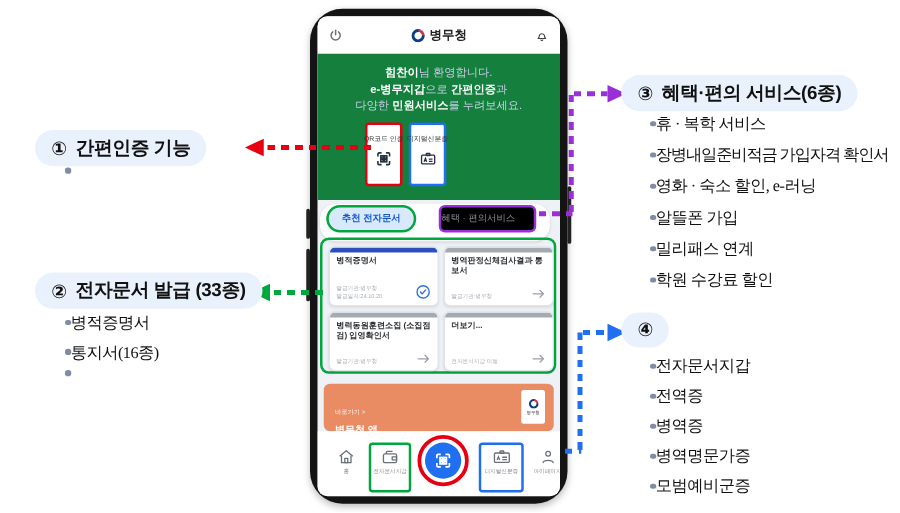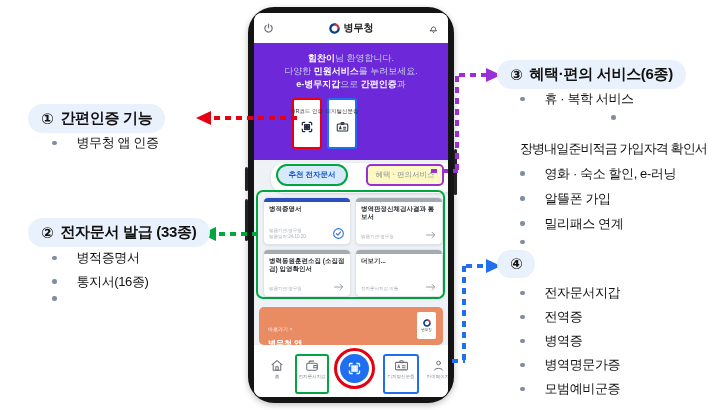--- a/index.html
+++ b/index.html
@@ -7,37 +7,37 @@
          font-family:"Liberation Sans","DejaVu Sans",sans-serif;color:#151515;}
   
   .phone{position:absolute;left:248px;top:7px;width:206px;height:396px;background:#141414;
          border-radius:26px;box-shadow:0 2px 6px rgba(0,0,0,.25);}
   .sidebtn{position:absolute;background:#222;border-radius:2px;}
   .screen{position:absolute;left:6px;top:6px;right:6px;bottom:6px;background:#eef1f5;
           border-radius:8px;overflow:hidden;}
   .p-header{position:absolute;left:0;top:0;width:100%;height:30px;background:#fff;
             display:flex;align-items:center;justify-content:space-between;padding:0 9px;box-sizing:border-box;}
   .p-brand{display:flex;align-items:center;gap:4px;font-size:10px;font-weight:bold;color:#222;}
-  .p-banner{position:absolute;left:0;top:30px;width:100%;height:117px;background:#6d28d9;}
+  .p-banner{position:absolute;left:0;top:30px;width:100%;height:117px;background:#15803d;}
   .b-lines{padding-top:9px;text-align:center;font-size:9px;line-height:13px;color:#c7cfe8;}
   .b-lines b{color:#ffffff;}
   .qcard{position:absolute;width:30px;height:51px;background:#fff;border-radius:3px;top:55px;
          display:flex;flex-direction:column;align-items:center;box-sizing:border-box;}
   .qcard .ql{font-size:5.5px;color:#333;margin-top:8px;white-space:nowrap;}
   .qcard .qi{margin-top:5px;}
   .hl-red{border:2.5px solid #e60012;}
   .hl-blue{border:2.5px solid #1f6ff0;}
-  .p-tabpill{position:absolute;left:17px;top:150px;width:184px;height:30px;background:#fff;
+  .p-tabpill{position:absolute;left:2px;top:150px;width:184px;height:30px;background:#fff;
              border-radius:13px;box-shadow:0 1px 3px rgba(0,0,0,.12);}
   .tab1{position:absolute;left:5px;top:1px;width:72px;height:22px;border:2.5px solid #00a63e;
         border-radius:11px;background:#d9e9fc;color:#1357c8;font-weight:bold;font-size:7.5px;
         display:flex;align-items:center;justify-content:center;box-sizing:border-box;}
   .tab2{position:absolute;left:95px;top:1px;width:78px;height:22px;border:2.5px solid #9b2fd6;
-        border-radius:5px;background:#fef9c3;color:#8a8f98;font-size:7.5px;
-        display:flex;align-items:center;justify-content:center;box-sizing:border-box;}
+        border-radius:5px;background:#000000;color:#8a8f98;font-size:7.5px;
+        display:flex;align-items:center;justify-content:flex-start;box-sizing:border-box;}
   .p-docs{position:absolute;left:2px;top:177px;width:189px;height:109px;border:2.5px solid #00a63e;
           border-radius:7px;box-sizing:border-box;}
   .dcard{position:absolute;width:86px;height:46px;background:#fff;border:1px solid #e0e4e9;
          border-radius:5px;overflow:hidden;box-shadow:0 1px 2px rgba(0,0,0,.08);}
   .dbar{position:absolute;left:0;top:0;width:100%;height:4px;}
   .dtitle{margin:7px 5px 0;font-size:6.5px;line-height:8px;font-weight:bold;color:#2b2f33;}
   .dmeta{position:absolute;left:5px;bottom:4px;font-size:4.5px;line-height:6px;color:#a9aeb6;}
   .dic{position:absolute;right:5px;bottom:4px;}
   .p-app{position:absolute;left:5px;top:294px;width:184px;height:38px;background:#e98b63;border-radius:5px;}
   .a-title{position:absolute;left:9px;top:7px;font-size:8px;font-weight:bold;color:#fff;margin-top:24px;}
@@ -50,21 +50,21 @@
   .nav-item .nl{display:block;font-size:4.5px;color:#8a8f98;margin-top:2px;white-space:nowrap;}
   .nav-box-green{position:absolute;left:41px;top:9px;width:34px;height:40px;border:2px solid #00a63e;border-radius:3px;box-sizing:border-box;}
   .nav-box-blue{position:absolute;left:129px;top:9px;width:36px;height:40px;border:2px solid #1f6ff0;border-radius:3px;box-sizing:border-box;}
   .qr-btn-ring{position:absolute;left:80px;top:3px;width:41px;height:41px;border:3.5px solid #e60012;
                border-radius:50%;box-sizing:border-box;display:flex;align-items:center;justify-content:center;background:#fff;}
   .qr-btn{width:29px;height:29px;border-radius:50%;background:#1f6ff0;display:flex;align-items:center;justify-content:center;}
   
   .pill{position:absolute;display:inline-flex;align-items:center;gap:7px;background:#e9f1fc;
         border-radius:17px;padding:5px 13px;font-size:15px;font-weight:bold;color:#111;white-space:nowrap;letter-spacing:-0.3px;}
   .clist{position:absolute;}
-  .li{display:flex;align-items:center;gap:20px;font-size:13px;color:#111;letter-spacing:-0.4px;white-space:nowrap;}
+  .li{display:flex;align-items:center;gap:0;font-size:13px;color:#111;letter-spacing:-0.4px;white-space:nowrap;font-family:Liberation Serif, serif;}
   .dot{width:4.5px;height:4.5px;border-radius:50%;background:#7f8ca3;flex:0 0 auto;}
   .mb19{margin-bottom:5.5px;} .mb20{margin-bottom:7px;} .mb195{margin-bottom:6px;}
   
   .dh{position:absolute;height:4px;}
   .dv{position:absolute;width:4px;}
   .dh.red{background:repeating-linear-gradient(90deg,#e60012 0 6px,transparent 6px 11px);}
   .dh.green{background:repeating-linear-gradient(90deg,#00a63e 0 6px,transparent 6px 11px);}
   .dh.purple{background:repeating-linear-gradient(90deg,#9b2fd6 0 6px,transparent 6px 11px);}
   .dv.purple{background:repeating-linear-gradient(180deg,#9b2fd6 0 6px,transparent 6px 11px);}
   .dh.blue{background:repeating-linear-gradient(90deg,#1f6ff0 0 6px,transparent 6px 11px);}
@@ -106,22 +106,22 @@
           <svg width="11" height="11" viewBox="0 0 24 24" fill="none" stroke="#444" stroke-width="2" stroke-linecap="round" stroke-linejoin="round">
             <path d="M5.5 17h13c-1.6-1.7-2.2-3.4-2.2-5.6a4.8 4.8 0 0 0-8.6 0c0 2.2-.6 3.9-2.2 5.6z"></path>
             <path d="M10.3 19.5a1.8 1.8 0 0 0 3.4 0"></path>
           </svg>
         </span>
       </div>
 
       <div class="p-banner">
         <div class="b-lines">
           <div><b>힘찬이</b><span>님 환영합니다.</span></div>
+          <div><b>e-병무지갑</b><span>으로 </span><b>간편인증</b><span>과</span></div>
           <div><span>다양한 </span><b>민원서비스</b><span>를 누려보세요.</span></div>
-          <div><b>e-병무지갑</b><span>으로 </span><b>간편인증</b><span>과</span></div>
         </div>
         <div class="qcard hl-red" style="left:38px;">
           <span class="ql">QR코드 인증</span>
           <span class="qi">
             <svg width="14" height="14" viewBox="0 0 24 24" fill="none" stroke="#273043" stroke-width="2.2">
               <path d="M4 9V5.5A1.5 1.5 0 0 1 5.5 4H9"></path>
                 <path d="M15 4h3.5A1.5 1.5 0 0 1 20 5.5V9"></path>
               <path d="M20 15v3.5a1.5 1.5 0 0 1-1.5 1.5H15"></path>
                 <path d="M9 20H5.5A1.5 1.5 0 0 1 4 18.5V15"></path>
               <rect x="8" y="8" width="3.2" height="3.2"></rect>
@@ -282,21 +282,20 @@
   <div class="dh blue" style="left:466px;top:264px;width:20px;"></div>
   <div class="arr arr-r blue" style="left:486px;top:259px;"></div>
 
   <div class="pill" style="left:28px;top:104px;">
     <span>①</span>
     <span>간편인증 기능</span>
   </div>
   <div class="clist" style="left:52px;top:134px;">
     <div class="li mb19">
         <span class="dot"></span>
-        <span>병무청 앱 인증</span>
       </div>
   </div>
 
   <div class="pill" style="left:28px;top:218px;">
     <span>②</span>
     <span>전자문서 발급 (33종)</span>
   </div>
   <div class="clist" style="left:52px;top:249px;">
     <div class="li mb19">
         <span class="dot"></span>
@@ -313,38 +312,39 @@
 
   <div class="pill" style="left:497px;top:60px;">
     <span>③</span>
     <span>혜택·편의 서비스(6종)</span>
   </div>
   <div class="clist" style="left:520px;top:90px;">
     <div class="li mb20">
         <span class="dot"></span>
         <span>휴 · 복학 서비스</span>
       </div>
-    <div class="li mb20" style="letter-spacing:-0.9px;flex-direction:column;">
+    <div class="li mb20" style="letter-spacing:-0.9px;">
         <span class="dot"></span>
         <span>장병내일준비적금 가입자격 확인서</span>
       </div>
     <div class="li mb20">
         <span class="dot"></span>
         <span>영화 · 숙소 할인, e-러닝</span>
       </div>
     <div class="li mb20">
         <span class="dot"></span>
         <span>알뜰폰 가입</span>
       </div>
     <div class="li mb20">
         <span class="dot"></span>
         <span>밀리패스 연계</span>
       </div>
     <div class="li">
         <span class="dot"></span>
+        <span>학원 수강료 할인</span>
       </div>
   </div>
 
   <div class="pill" style="left:497px;top:250px;">
     <span>④</span>
   </div>
   <div class="clist" style="left:520px;top:284px;">
     <div class="li mb195">
         <span class="dot"></span>
         <span>전자문서지갑</span>

